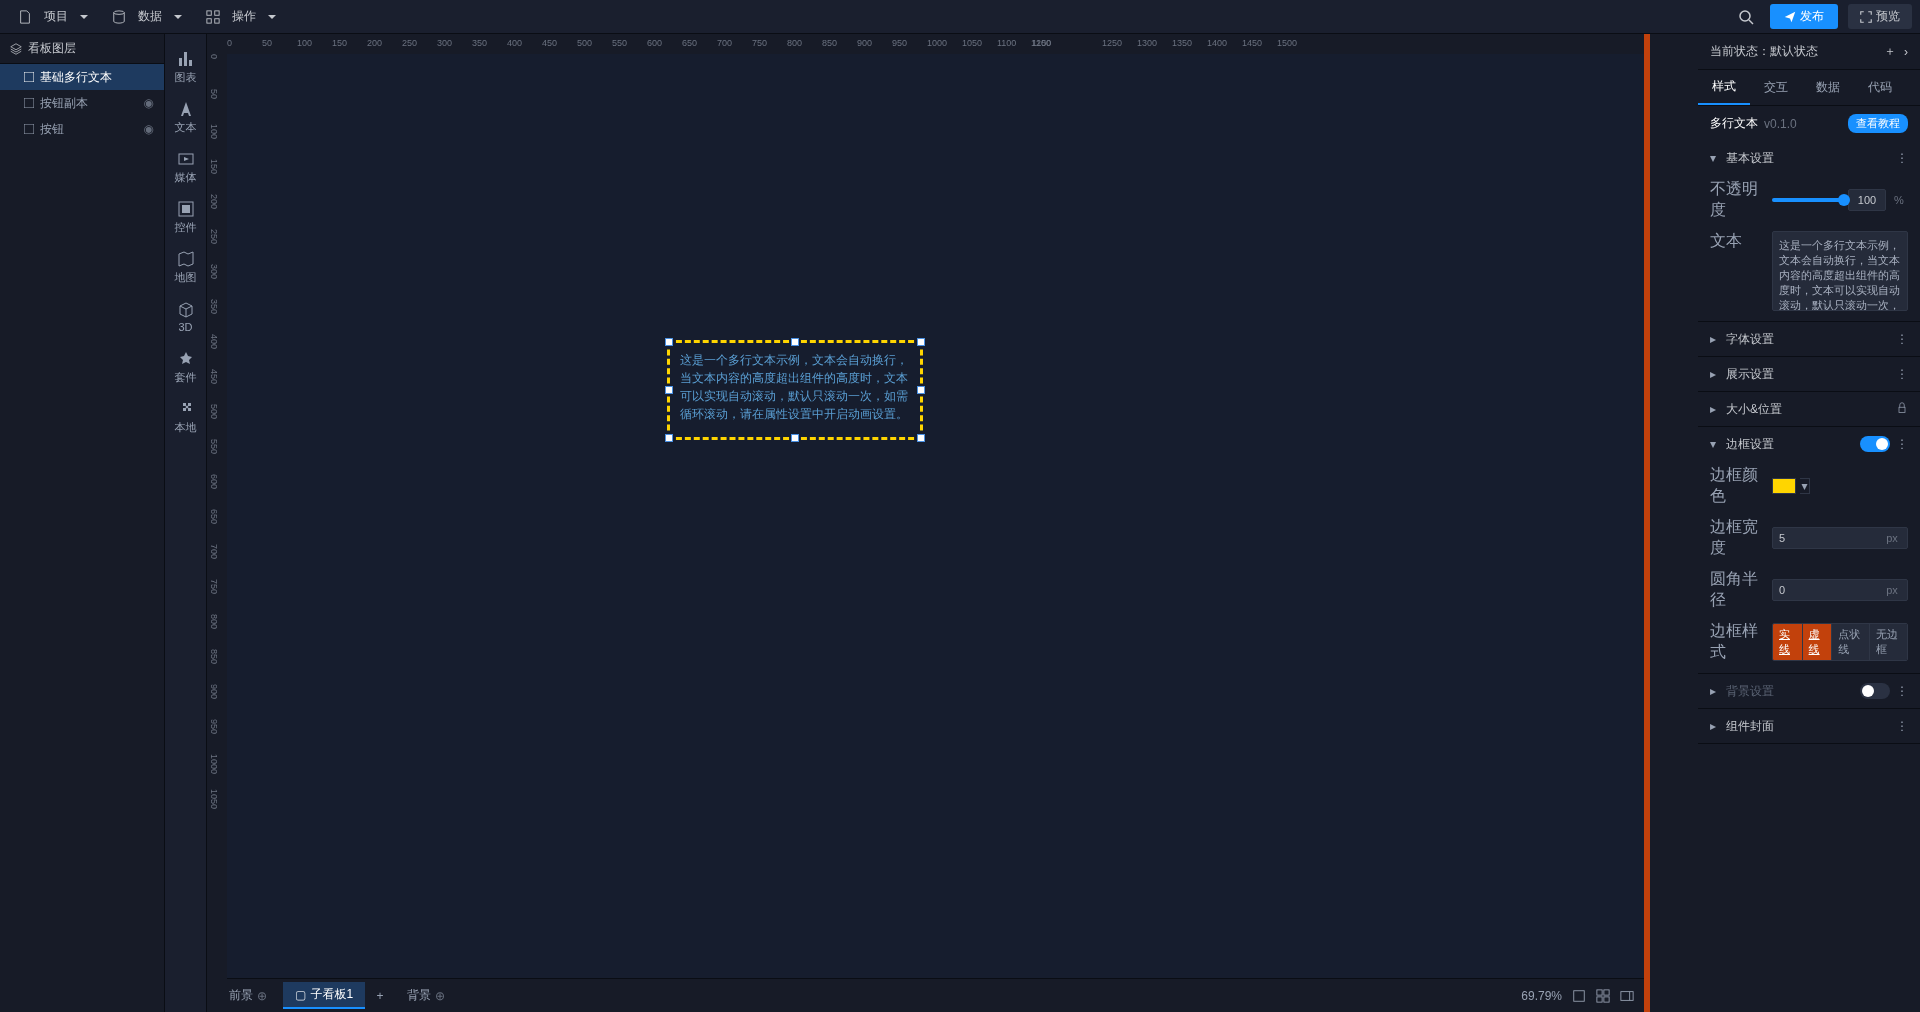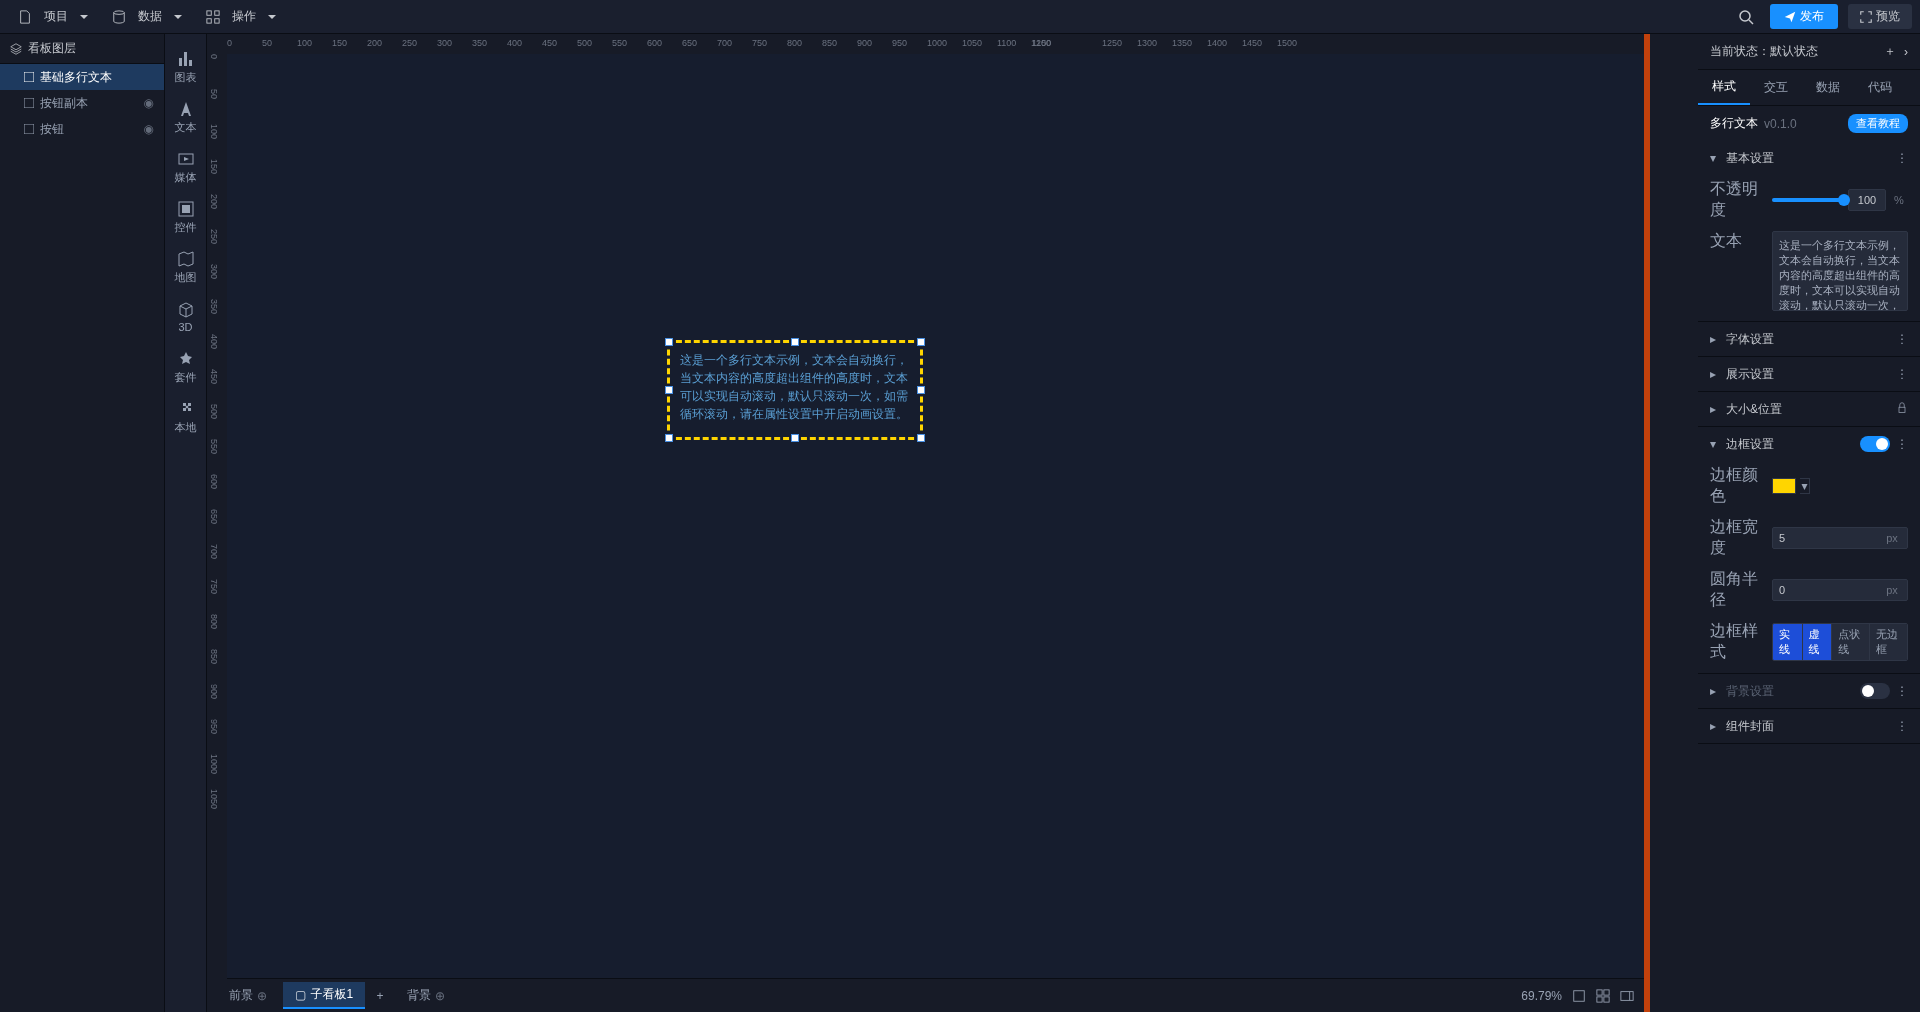--- a/index.html
+++ b/index.html
@@ -87,21 +87,21 @@
 .input-box .unit { margin-left: auto; }
 .color-swatch { width: 24px; height: 16px; background: #ffd500; border: 1px solid #2f3646; }
 .color-dd { width: 10px; display:flex; align-items:center; justify-content:center; color:#98a2b3; border:1px solid #2f3646; height:16px; border-left:none; }
 .toggle { width: 30px; height: 16px; background: #2a3142; border-radius: 8px; position: relative; margin-left: auto; cursor: pointer; }
 .toggle.on { background: #1890ff; }
 .toggle .knob { width: 12px; height: 12px; background: #fff; border-radius: 50%; position: absolute; top: 2px; left: 2px; }
 .toggle.on .knob { left: auto; right: 2px; }
 .seg-group { display: flex; border: 1px solid #2f3646; border-radius: 2px; overflow: hidden; }
 .seg-btn { padding: 3px 6px; font-size: 11px; color: #98a2b3; background: #252b3a; cursor: pointer; border-right: 1px solid #2f3646; }
 .seg-btn:last-child { border-right: none; }
-.seg-btn.active { background: #1d4ed8; color: #fff; }
+.seg-btn.active { background: #c2410c; color: #fff; text-decoration: underline; }
 
 
 .status-bar { height: 34px; background: #1a1f2e; border-top: 1px solid #0a0d14; padding: 2px 10px; font-size: 11px; color: #98a2b3; display:flex; flex-direction:column; justify-content:center; line-height:14px; }
 .status-row { display:flex; justify-content:space-between; }
 
 svg { fill: currentColor; }
 </style>
 </head>
 <body>
 

